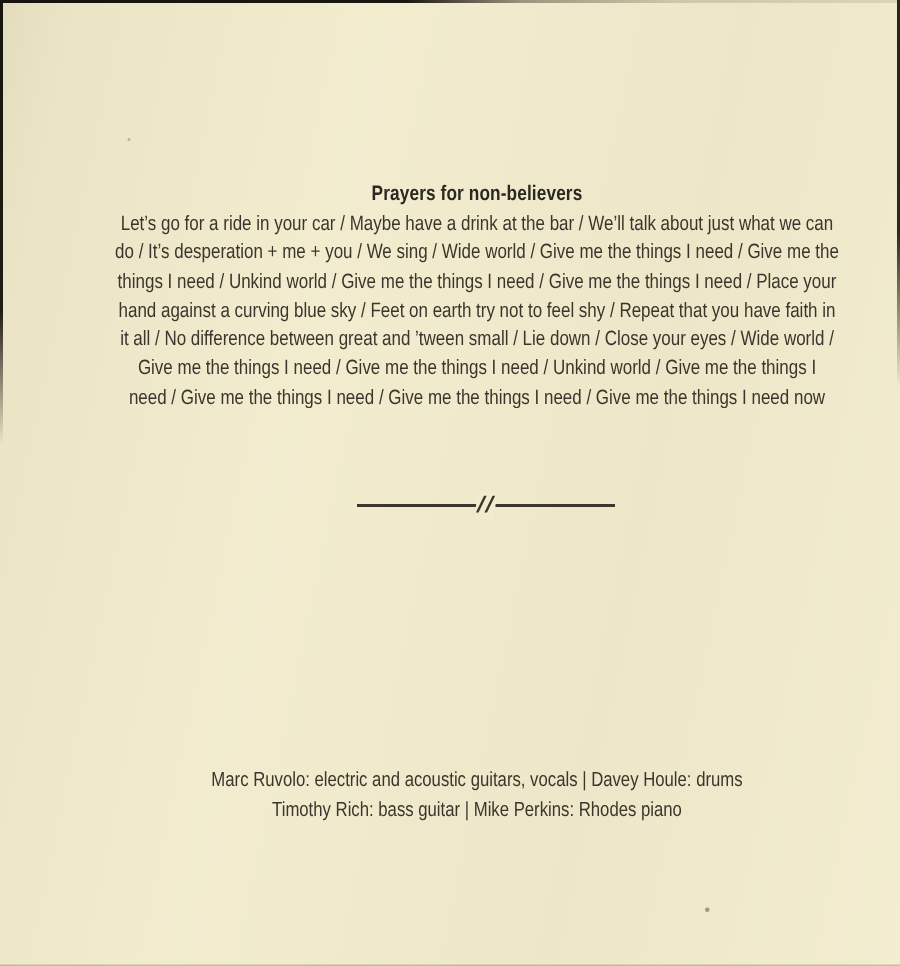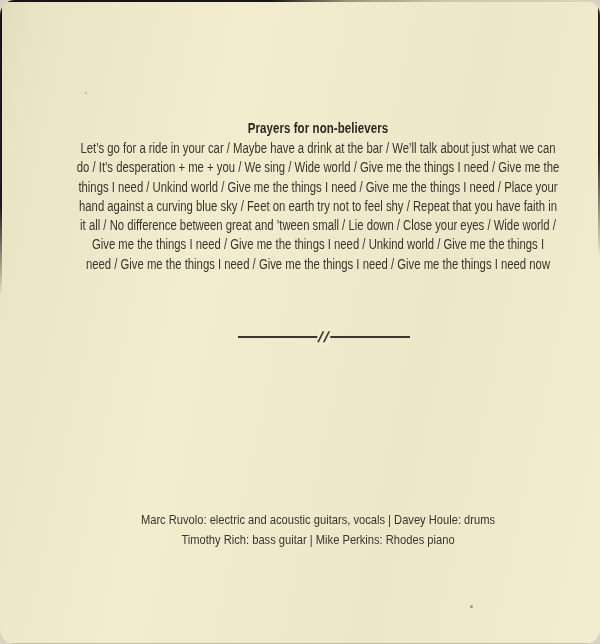--- a/index.html
+++ b/index.html
@@ -12,21 +12,20 @@
     overflow: hidden;
     font-family: "Liberation Sans", sans-serif;
     background-color: var(--paper, #f2ebcd);
     background-image:
       linear-gradient(102deg,
         rgba(90,80,40,0.10) 0%,
         rgba(90,80,40,0.05) 6%,
         rgba(255,255,245,0.06) 34%,
         rgba(90,80,40,0.03) 68%,
         rgba(255,255,240,0.10) 100%);
-    border-radius: 15px;
   }
 
   
   .edge { position: absolute; pointer-events: none; }
   .edge-top {
     top: 0; left: 0; width: 100%; height: 2px;
     background: linear-gradient(to right,
       var(--scan_edge, #17140f) 0%,
       #1a1712 45%,
       rgba(85,79,60,0.55) 58%,

